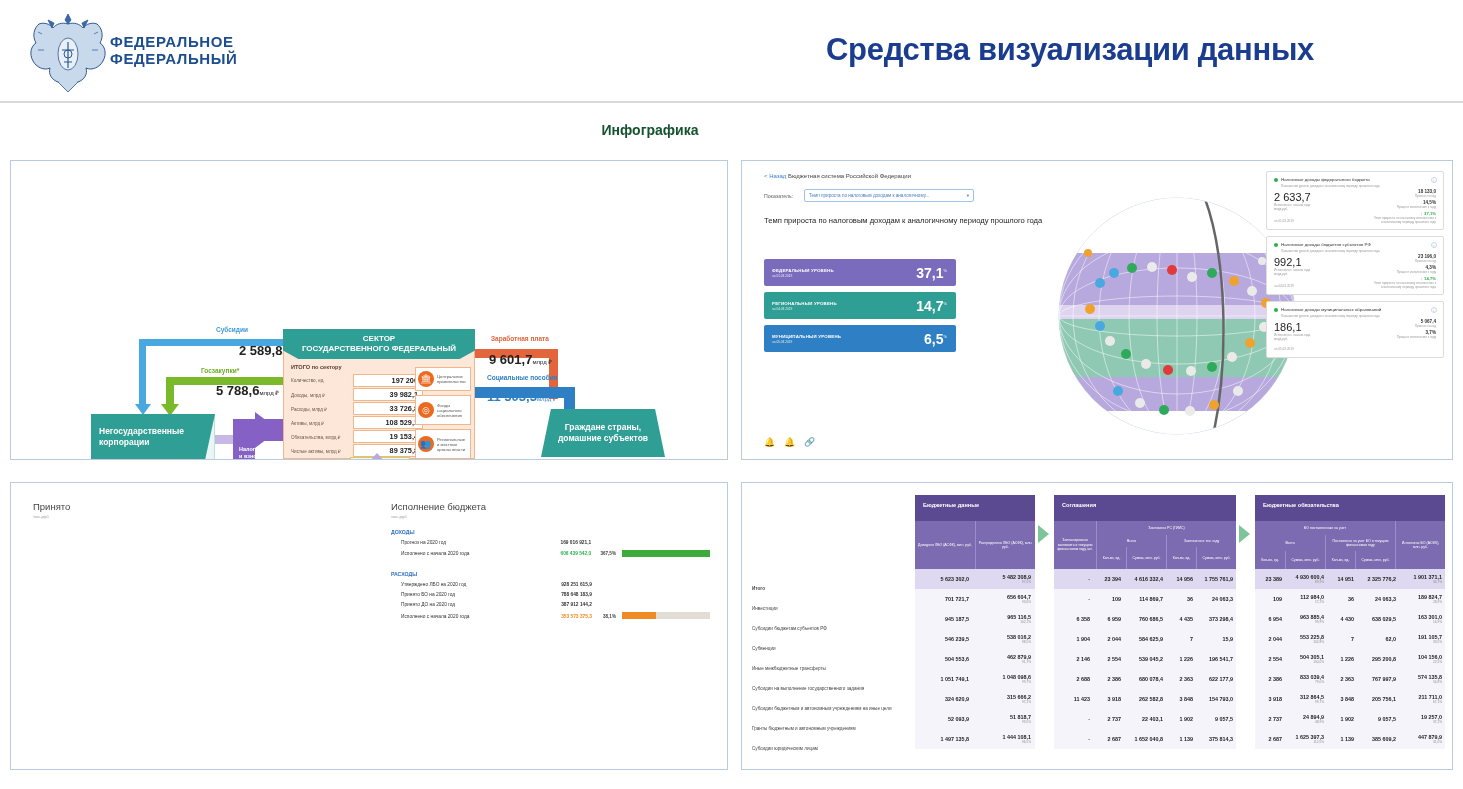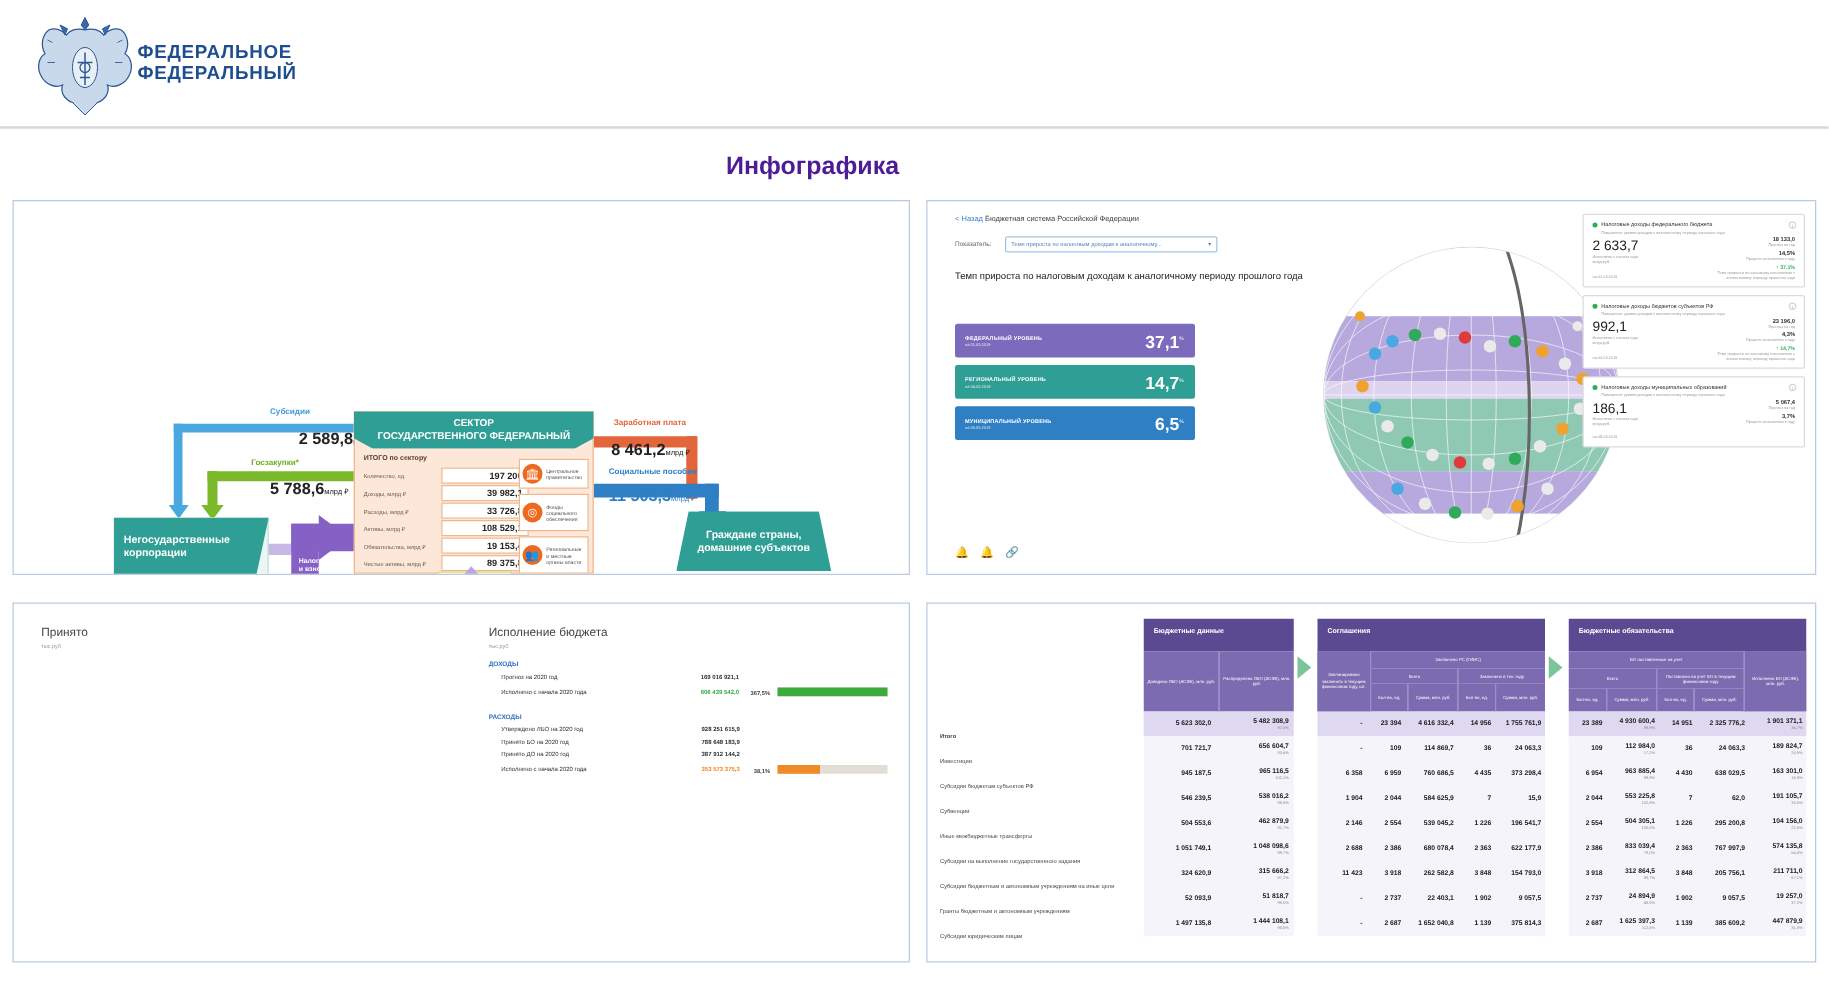--- a/index.html
+++ b/index.html
@@ -15,21 +15,21 @@
 
   
   .header { position:absolute; left:0; top:0; width:1463px; height:101px; background:#fff; }
   .header-rule { position:absolute; left:0; top:101px; width:1463px; height:2px; background:#d9d9d9; }
   .logo-wrap { position:absolute; left:22px; top:6px; width:92px; height:92px; }
   .logo-text { position:absolute; left:110px; top:33px; font-size:15px; font-weight:bold;
                color:#1d4e8f; letter-spacing:.6px; line-height:17px; }
   .deck-title { position:absolute; left:700px; top:32px; width:740px; text-align:center;
                 font-size:31px; font-weight:bold; color:#1b3d8f; letter-spacing:-0.3px; }
   .section-title { position:absolute; left:480px; top:122px; width:340px; text-align:center;
-                   font-size:20px; font-weight:bold; color:#4c1d95; }
+                   font-size:14px; font-weight:bold; color:#14532d; }
 
   
   .panel { position:absolute; background:#fff; border:1px solid #b9cbe0; overflow:hidden; }
   #panel-tl { left:10px;  top:160px; width:718px; height:300px; }
   #panel-tr { left:741px; top:160px; width:712px; height:300px; }
   #panel-bl { left:10px;  top:482px; width:718px; height:288px; }
   #panel-br { left:741px; top:482px; width:712px; height:288px; }
 
   
   .ig { position:absolute; inset:0; font-size:6px; }
@@ -151,20 +151,21 @@
         <path d="M30 22 L26 14 L32 17 Z M62 22 L66 14 L60 17 Z" fill="#3b6aa8"></path>
         <path d="M36 76 L46 86 L56 76" fill="#c9d9ec" stroke="#2d5893"></path>
         <path d="M20 28 L16 26 M72 28 L76 26 M22 44 L16 44 M70 44 L76 44" stroke="#2d5893" stroke-width="0.7"></path>
       </g>
     </svg>
   </div>
   <div class="logo-text">
     <div>ФЕДЕРАЛЬНОЕ</div>
     <div>ФЕДЕРАЛЬНЫЙ</div>
   </div>
+  <div class="deck-title">Средства визуализации данных</div>
 </div>
 <div class="header-rule"></div>
 <div class="section-title">Инфографика</div>
 
 <div class="panel" id="panel-tl">
   <div class="ig">
 
     <div class="flow flow-blue" style="left:128px;top:178px;width:150px;height:7px;"></div>
     <div class="flow flow-blue" style="left:128px;top:178px;width:7px;height:68px;"></div>
     <div style="position:absolute;left:124px;top:243px;width:0;height:0;border-left:8px solid transparent;border-right:8px solid transparent;border-top:11px solid #4aa8e0;"></div>
@@ -193,21 +194,21 @@
     <div class="flow flow-purple" style="left:222px;top:258px;width:125px;height:22px;"></div>
 
     <div style="position:absolute;left:244px;top:251px;width:0;height:0;border-top:18px solid transparent;border-bottom:18px solid transparent;border-left:24px solid #8661c5;"></div>
     <div class="ig-lbl" style="left:228px;top:285px;color:#fff;font-size:5.5px;line-height:7px;">
       <span>Налоги</span><br><span>и взносы</span>
     </div>
 
     <div class="flow flow-orange" style="left:464px;top:188px;width:82px;height:9px;"></div>
     <div class="flow flow-orange" style="left:538px;top:188px;width:9px;height:50px;"></div>
     <div class="ig-lbl" style="left:480px;top:174px;color:#e2653c;font-size:6.5px;">Заработная плата</div>
-    <div class="ig-big" style="left:478px;top:191px;font-size:13px;"><span>8 461,2</span><span class="u">млрд ₽</span></div>
+    <div class="ig-big" style="left:478px;top:191px;font-size:13px;"><span>9 601,7</span><span class="u">млрд ₽</span></div>
 
     <div class="flow flow-blue2" style="left:464px;top:226px;width:100px;height:11px;"></div>
     <div class="flow flow-blue2" style="left:553px;top:226px;width:11px;height:26px;"></div>
     <div style="position:absolute;left:548px;top:248px;width:0;height:0;border-left:11px solid transparent;border-right:11px solid transparent;border-top:13px solid #2f7fc4;"></div>
     <div class="ig-lbl" style="left:476px;top:213px;color:#2f7fc4;font-size:6.5px;">Социальные пособия</div>
     <div class="ig-big" style="left:476px;top:228px;font-size:13px;color:#2f7fc4;"><span>11 503,3</span><span class="u">млрд ₽</span></div>
 
     <div class="gov-card"></div>
     <div class="gov-head">
       <span>СЕКТОР</span>

